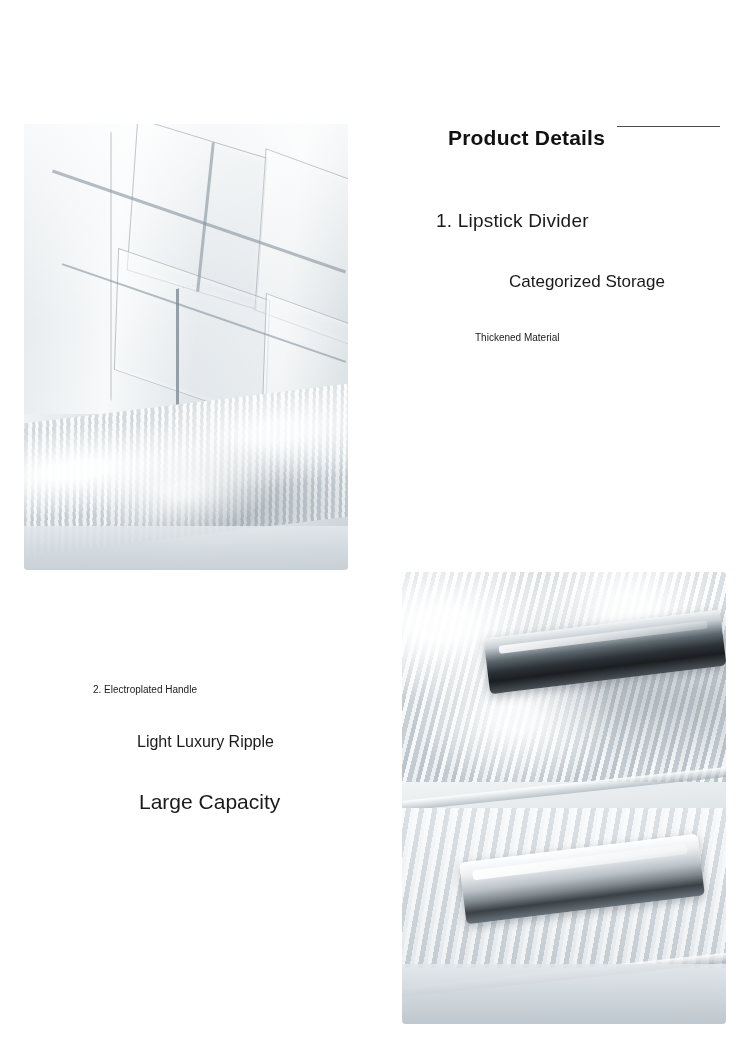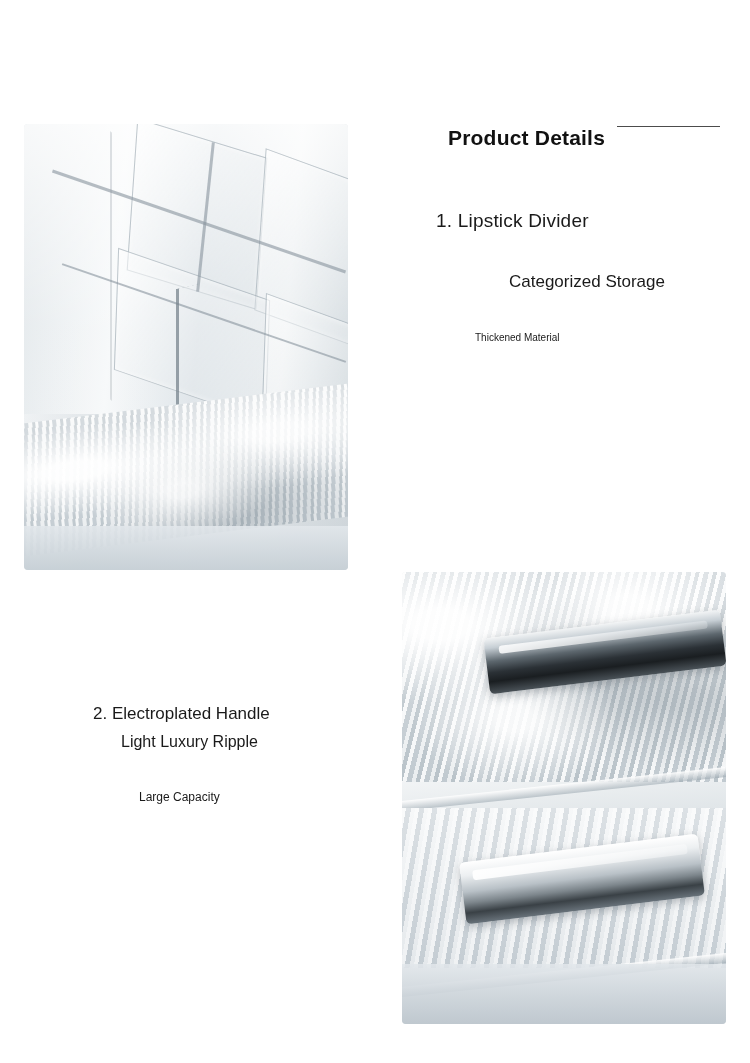--- a/index.html
+++ b/index.html
@@ -212,30 +212,30 @@
   #txt-categorized {
     left: 477px; top: 272px;
     font-size: 17px;
     margin-left: 32px;
   }
   #txt-thickened {
     left: 475px; top: 332px;
     font-size: 10px;
   }
   #txt-electroplated {
-    left: 93px; top: 704px;
-    font-size: 17px;
+    left: 93px; top: 684px;
+    font-size: 10px;
   }
   #txt-ripple {
-    left: 121px; top: 733px;
+    left: 137px; top: 733px;
     font-size: 16px;
   }
   #txt-capacity {
     left: 139px; top: 790px;
-    font-size: 12px;
+    font-size: 21px;
   }
 </style>
 </head>
 <body>
 
 <div class="photo" id="photo-divider">
   <div class="glass-top"></div>
   <div class="plate p1"></div>
   <div class="plate p2"></div>
   <div class="plate p3"></div>

